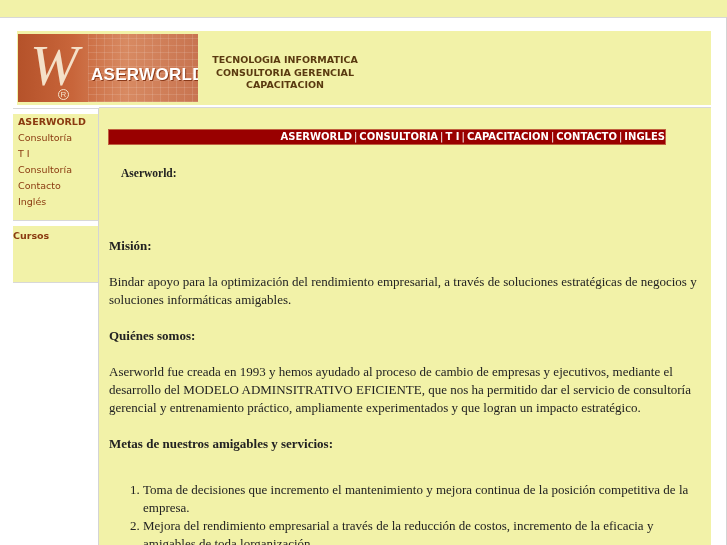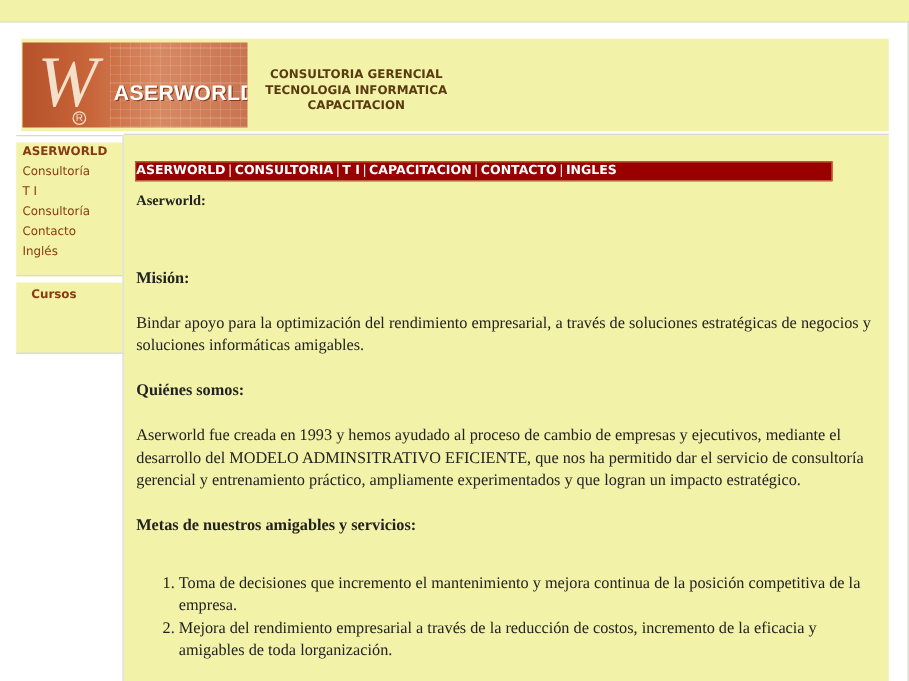--- a/index.html
+++ b/index.html
@@ -61,67 +61,67 @@
     background:#f2f2a8;
     border-bottom:1px solid #d8d8d8;
   }
   .side-item {
     display:block; font-family:"DejaVu Sans", sans-serif; font-size:9.5px; line-height:16px;
     color:#8a3a10; padding-left:5px; text-decoration:none; cursor:pointer;
   }
   .side-item.bold { font-weight:bold; }
   .cursos {
     font-family:"DejaVu Sans", sans-serif; font-weight:bold; font-size:9.5px; color:#8a3a10;
-    padding-left:12px; line-height:14px; margin-top:3px; display:block;
+    padding-left:0; line-height:14px; margin-top:3px; display:block;
   }
   .sidebar-top-line {
     position:absolute; left:13px; top:108px; width:85px; height:1px; background:#d8d8d8;
   }
   .vline {
     position:absolute; left:98px; top:108px; width:1px; height:437px; background:#d4d4d4;
   }
   .main {
     position:absolute; left:99px; top:107px; width:612px; height:438px;
     background:#f2f2a8; border-top:1px solid #d8d8d8;
   }
   .navbar {
     position:absolute; left:9px; top:21px; width:558px; height:16px;
     background:#990000; border:1px solid #c06040; box-sizing:border-box;
-    text-align:left; color:#fff;
+    text-align:right; color:#fff;
     font-family:"DejaVu Sans", sans-serif; font-weight:bold; font-size:10px; line-height:14px;
   }
   .navbar span.link { cursor:pointer; }
   .navbar span.sep { font-weight:normal; margin:0 2px; }
   .content {
     position:absolute; left:10px; top:44px; width:590px; color:#222;
     font-size:13px; line-height:18px;
   }
-  .content h4 { margin:0; font-size:11.5px; font-weight:bold; }
+  .content h4 { margin:12px; font-size:11.5px; font-weight:bold; }
   .content h3 { margin:0; font-size:13px; font-weight:bold; }
   .content p { margin:0; }
   .content ol { margin:0; padding-left:34px; }
   .content ol li { padding-left:0; }
 </style>
 </head>
 <body>
 
 <div class="page"></div>
 <div class="rightline"></div>
 
 <div style="position:absolute;left:0;top:17px;width:727px;height:528px;">
   <div class="header">
     <div class="logo">
       <div class="grid"></div>
       <div class="w">W</div>
       <div class="reg">R</div>
       <div class="brand">ASERWORLD</div>
     </div>
     <div class="tagline">
+      <div>TECNOLOGIA INFORMATICA</div>
       <div>CONSULTORIA GERENCIAL</div>
-      <div>TECNOLOGIA INFORMATICA</div>
       <div>CAPACITACION</div>
     </div>
   </div>
 </div>
 
 <div class="sidebar-top-line"></div>
 <div class="sidebar-box">
   <a class="side-item bold">ASERWORLD</a>
   <a class="side-item">Consultoría</a>
   <a class="side-item">T I</a>

